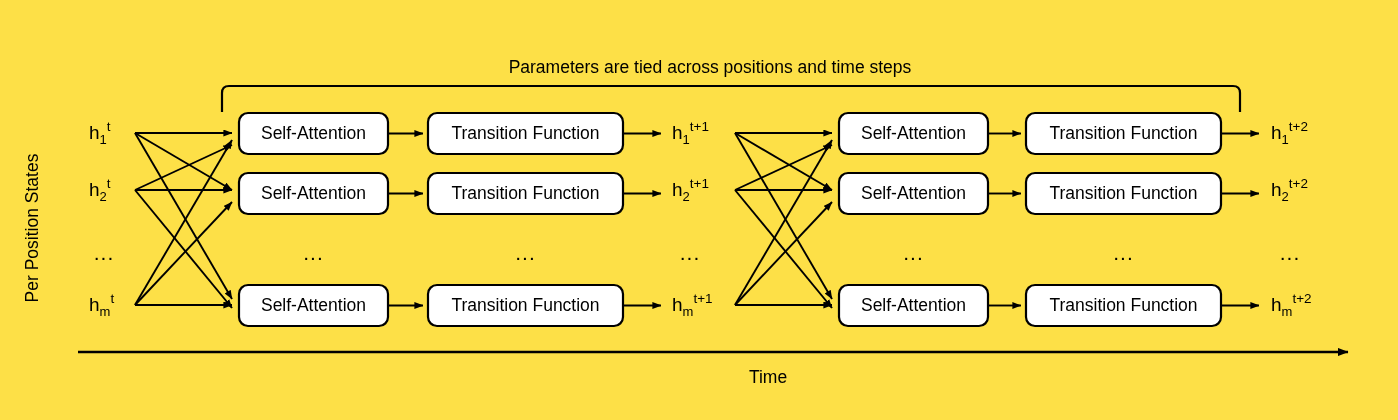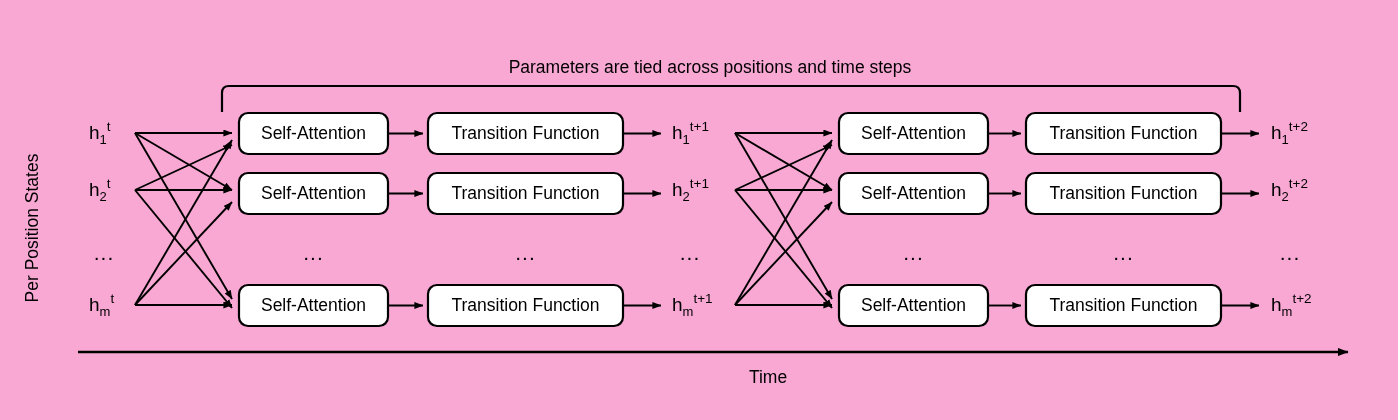--- a/index.html
+++ b/index.html
@@ -7,21 +7,21 @@
     padding: 0;
     background: #ffffff;
   }
   body {
     font-family: "Liberation Sans", sans-serif;
   }
   #canvas {
     position: relative;
     width: 1398px;
     height: 420px;
-    background: #f9a8d4;
+    background: #fde047;
     overflow: hidden;
   }
   svg#diagram {
     position: absolute;
     left: 0;
     top: 0;
     width: 1398px;
     height: 420px;
   }
   .box-rect {

